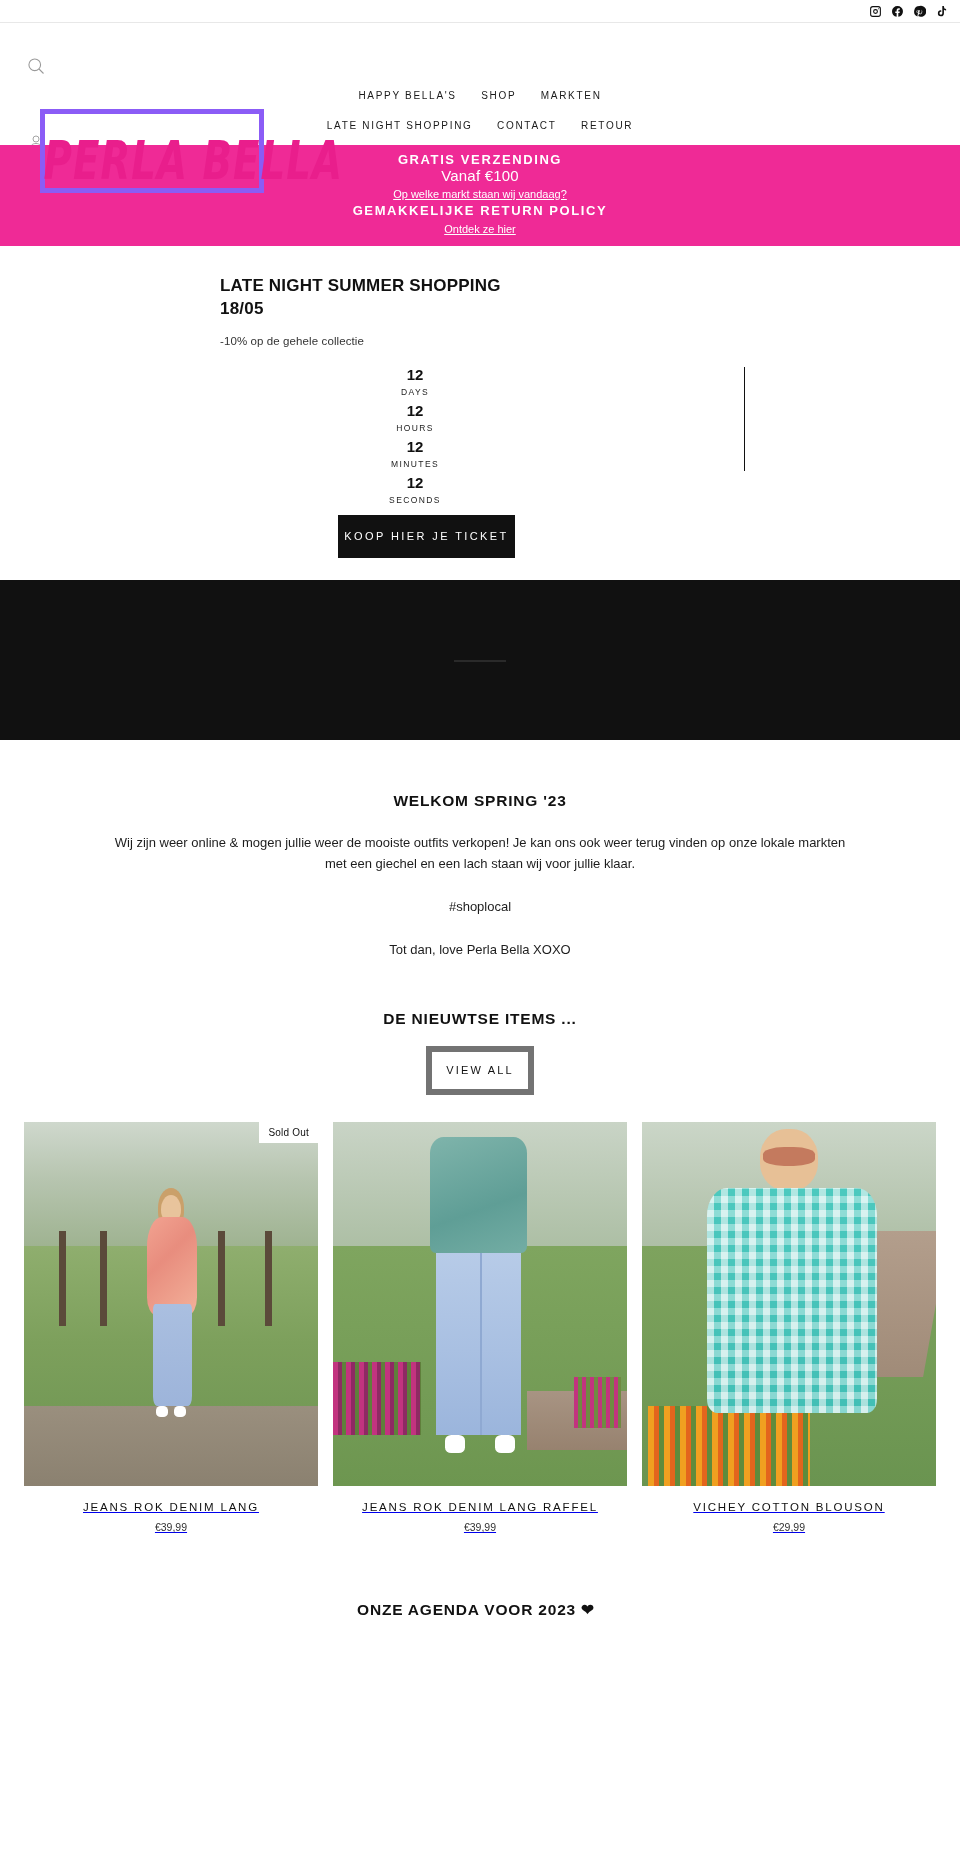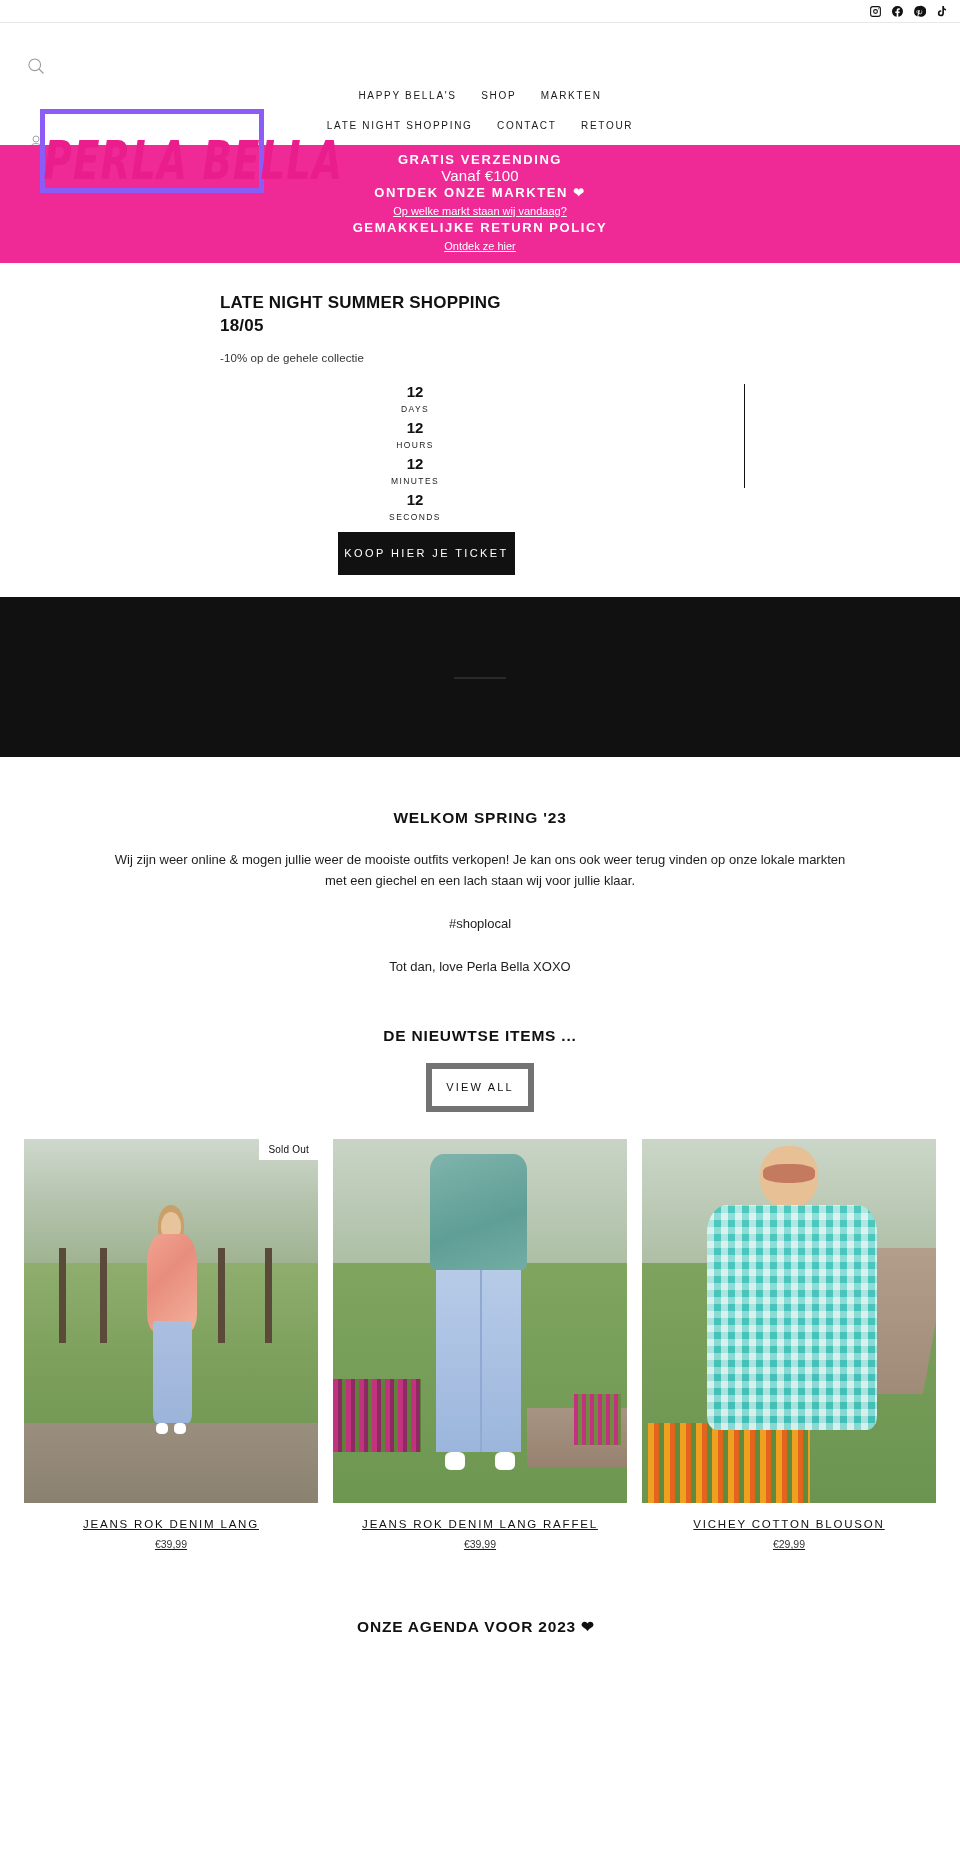--- a/index.html
+++ b/index.html
@@ -395,21 +395,20 @@
       <a href="#">LATE NIGHT SHOPPING</a>
       <a href="#">CONTACT</a>
       <a href="#">RETOUR</a>
     </div>
   </nav>
 </div>
 
 <div class="pinkbar">
   <div class="pb-strong">GRATIS VERZENDING</div>
   <div class="pb-sub">Vanaf €100</div>
-  <div class="pb-strong">ONTDEK ONZE MARKTEN ❤</div>
   <a href="#" class="pb-link">Op welke markt staan wij vandaag?</a>
   <div class="pb-strong">GEMAKKELIJKE RETURN POLICY</div>
   <a href="#" class="pb-link">Ontdek ze hier</a>
 </div>
 
 <section class="promo">
   <div class="promo-inner">
     <h2>
       <span>LATE NIGHT SUMMER SHOPPING</span><br>
       <span>18/05</span>

